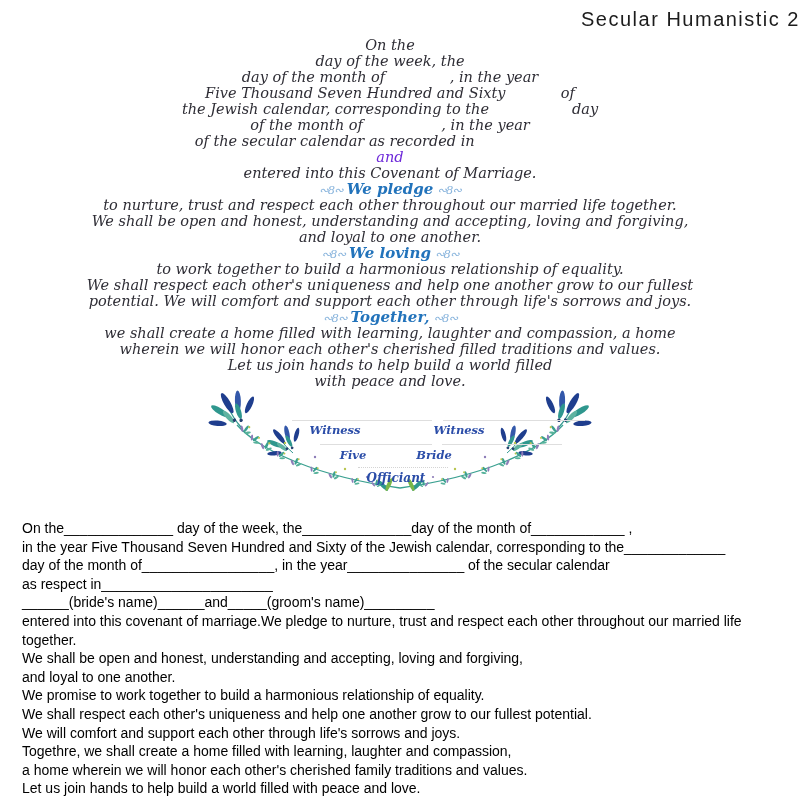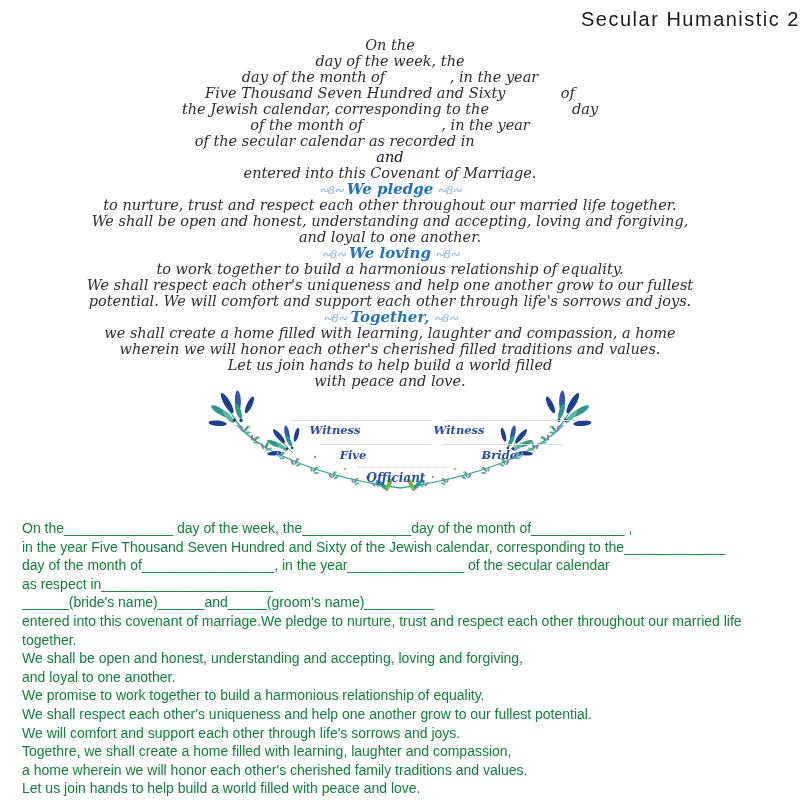--- a/index.html
+++ b/index.html
@@ -12,37 +12,37 @@
     font-size:20px;letter-spacing:1.5px;color:#1c1c1c;
     font-family:"Liberation Sans",sans-serif;font-weight:400;
   }
   
   .cert{
     position:absolute;top:37px;left:0;width:780px;text-align:center;
     font-family:"DejaVu Serif","Liberation Serif",serif;font-style:italic;
     font-size:14.5px;line-height:16px;color:#2e2d35;white-space:nowrap;
   }
   .cert-line{height:16px;}
-  .cert .blue{color:#0f172a;font-style:italic;}
+  .cert .blue{color:#6d28d9;font-style:italic;}
   .cert .head-label{color:#2273bb;font-weight:bold;font-size:15px;margin-top:48px;}
   .cert .orn{color:#8ab5dd;font-size:11.5px;margin:0 4px;letter-spacing:-1px;}
   
   .garland{position:absolute;left:195px;top:381px;overflow:visible;}
   
   .sig-line{position:absolute;height:0;border-top:1px solid #dedede;}
   .sig-line.dotted{border-top:1px dotted #d4d4d4;}
   .sig-label{
     position:absolute;width:120px;text-align:center;
     font-family:"DejaVu Serif","Liberation Serif",serif;font-style:italic;font-weight:600;
     font-size:11.5px;color:#2b4da8;
   }
   
   .plain{
     position:absolute;left:22px;top:519px;width:770px;
-    font-size:14px;line-height:18.6px;color:#15803d;white-space:nowrap;
+    font-size:14px;line-height:18.6px;color:#000000;white-space:nowrap;
     font-family:"Liberation Sans",sans-serif;
   }
   .plain-line{height:18.6px;}
 </style>
 </head>
 <body>
 
 <div class="page-title">Secular Humanistic 2</div>
 
 <div class="cert">
@@ -126,21 +126,21 @@
 
 <div class="sig-line" style="left:292px;top:420px;width:140px;"></div>
 <div class="sig-line" style="left:443px;top:420px;width:142px;"></div>
 <div class="sig-line" style="left:320px;top:444px;width:112px;"></div>
 <div class="sig-line" style="left:442px;top:444px;width:120px;"></div>
 <div class="sig-line dotted" style="left:358px;top:467px;width:90px;"></div>
 
 <div class="sig-label" style="left:275px;top:423px;">Witness</div>
 <div class="sig-label" style="left:399px;top:423px;">Witness</div>
 <div class="sig-label" style="left:293px;top:448px;">Five</div>
-<div class="sig-label" style="left:397px;top:448px;text-align:right;">Bride</div>
+<div class="sig-label" style="left:374px;top:448px;">Bride</div>
 <div class="sig-label" style="left:336px;top:471px;font-size:12px;">Officiant</div>
 
 <div class="plain">
   <div class="plain-line">On the______________ day of the week, the______________day of the month of____________ ,</div>
   <div class="plain-line">in the year Five Thousand Seven Hundred and Sixty of the Jewish calendar, corresponding to the_____________</div>
   <div class="plain-line">day of the month of_________________, in the year_______________ of the secular calendar</div>
   <div class="plain-line">as respect in______________________</div>
   <div class="plain-line">______(bride's name)______and_____(groom's name)_________</div>
   <div class="plain-line">entered into this covenant of marriage.We pledge to nurture, trust and respect each other throughout our married life</div>
   <div class="plain-line">together.</div>

